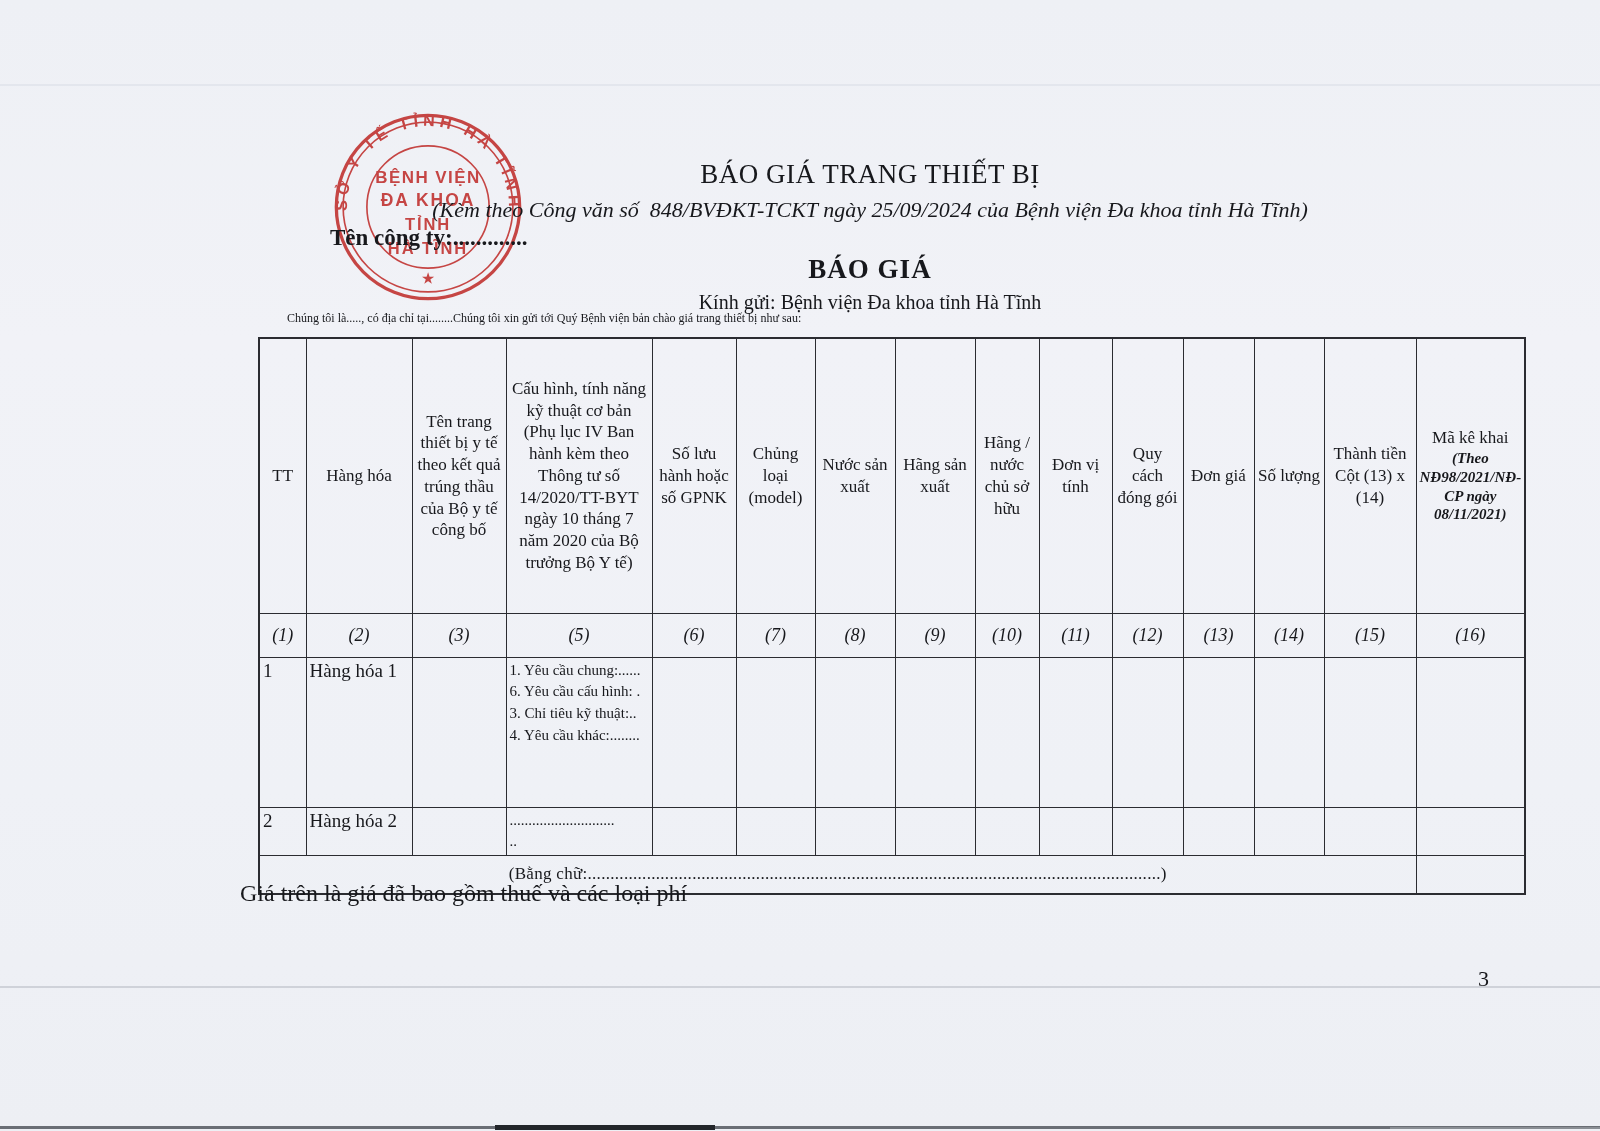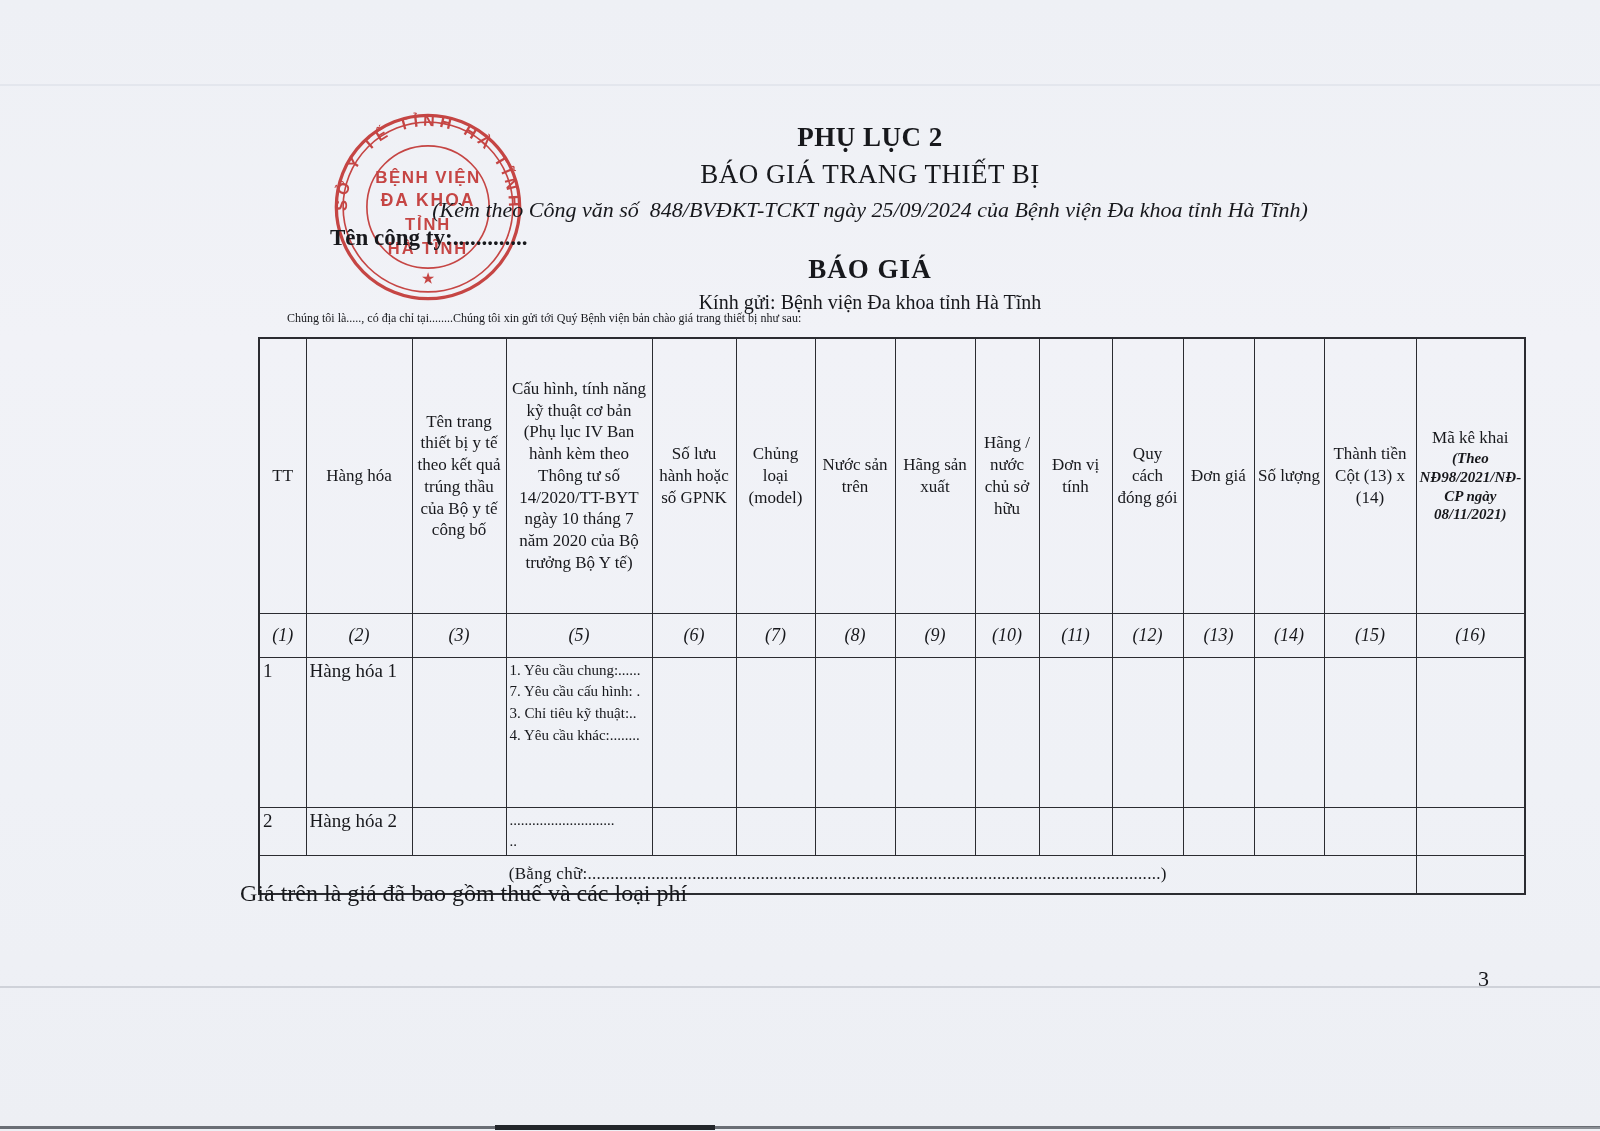--- a/index.html
+++ b/index.html
@@ -59,21 +59,20 @@
     <text font-size="16.5" fill="#cf3b38" letter-spacing="4.5">
       <textPath href="#ringPath" startOffset="50%" text-anchor="middle">SỞ Y TẾ TỈNH HÀ TĨNH</textPath>
     </text>
     <text x="0" y="-25" text-anchor="middle" font-size="17.5" fill="#cf3b38" letter-spacing="1.5">BỆNH VIỆN</text>
     <text x="0" y="-1" text-anchor="middle" font-size="18" fill="#cf3b38" letter-spacing="2">ĐA KHOA</text>
     <text x="0" y="24" text-anchor="middle" font-size="17" fill="#cf3b38" letter-spacing="2">TỈNH</text>
     <text x="0" y="48" text-anchor="middle" font-size="17" fill="#cf3b38" letter-spacing="2">HÀ TĨNH</text>
     <text x="0" y="78" text-anchor="middle" font-size="14" fill="#cf3b38">★</text>
   </svg>
 
-  <div class="ctr t-appendix">PHỤ LỤC 2</div>
   <div class="ctr t-doctitle">BÁO GIÁ TRANG THIẾT BỊ</div>
   <div class="ctr t-sub">(Kèm theo Công văn số  848/BVĐKT-TCKT ngày 25/09/2024 của Bệnh viện Đa khoa tỉnh Hà Tĩnh)</div>
   <div class="t-company">Tên công ty:.............</div>
   <div class="ctr t-quote">BÁO GIÁ</div>
   <div class="ctr t-kinhgui">Kính gửi: Bệnh viện Đa khoa tỉnh Hà Tĩnh</div>
   <div class="t-intro">Chúng tôi là....., có địa chỉ tại........Chúng tôi xin gửi tới Quý Bệnh viện bản chào giá trang thiết bị như sau:</div>
 
   <table class="quote">
     <colgroup>
       <col style="width:47px">
@@ -93,21 +92,21 @@
         <col style="width:100px">
     </colgroup>
     <tbody>
         <tr style="height:275px">
       <th class="hdr">TT</th>
       <th class="hdr">Hàng hóa</th>
       <th class="hdr">Tên trang thiết bị y tế theo kết quả trúng thầu của Bộ y tế công bố</th>
       <th class="hdr">Cấu hình, tính năng kỹ thuật cơ bản (Phụ lục IV Ban hành kèm theo Thông tư số 14/2020/TT-BYT ngày 10 tháng 7 năm 2020 của Bộ trưởng Bộ Y tế)</th>
       <th class="hdr">Số lưu hành hoặc số GPNK</th>
       <th class="hdr">Chủng loại (model)</th>
-      <th class="hdr">Nước sản trên</th>
+      <th class="hdr">Nước sản xuất</th>
       <th class="hdr">Hãng sản xuất</th>
       <th class="hdr">Hãng / nước chủ sở hữu</th>
       <th class="hdr">Đơn vị tính</th>
       <th class="hdr">Quy cách đóng gói</th>
       <th class="hdr">Đơn giá</th>
       <th class="hdr">Số lượng</th>
       <th class="hdr">Thành tiền Cột (13) x (14)</th>
       <th class="hdr">
         <span>Mã kê khai</span>
         <span class="note">(Theo NĐ98/2021/NĐ-CP ngày 08/11/2021)</span>
@@ -129,21 +128,21 @@
       <td class="num">(14)</td>
       <td class="num">(15)</td>
       <td class="num">(16)</td>
     </tr>
     <tr style="height:150px">
       <td class="body">1</td>
       <td class="body">Hàng hóa 1</td>
       <td class="body"></td>
       <td class="cfg">
         <div>1. Yêu cầu chung:......</div>
-        <div>7. Yêu cầu cấu hình: .</div>
+        <div>6. Yêu cầu cấu hình: .</div>
         <div>3. Chỉ tiêu kỹ thuật:..</div>
         <div>4. Yêu cầu khác:........</div>
       </td>
       <td></td>
           <td></td>
           <td></td>
       <td></td>
           <td></td>
           <td></td>
       <td></td>

